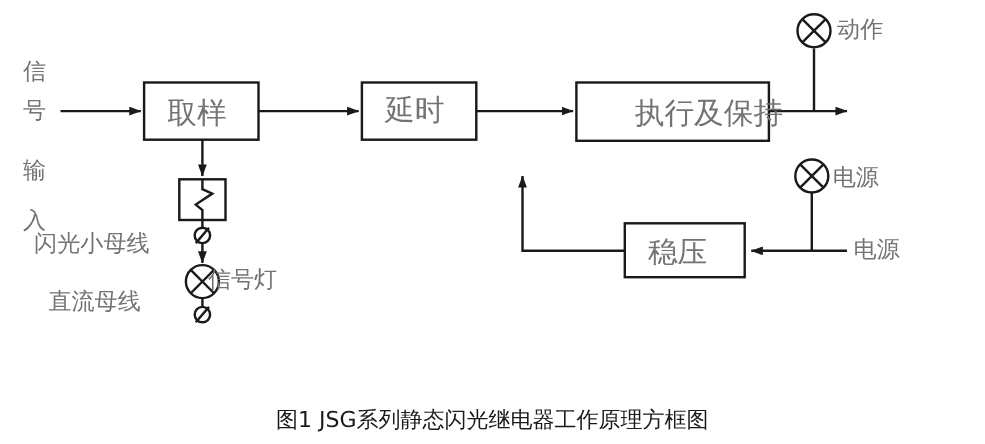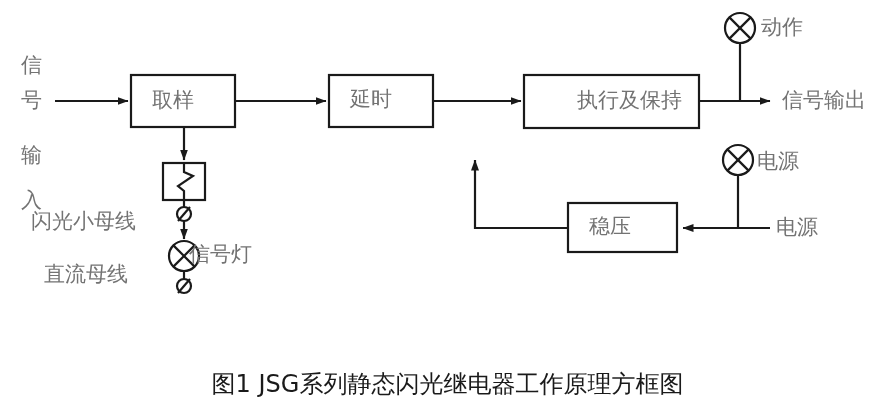--- a/index.html
+++ b/index.html
@@ -23,35 +23,35 @@
     height: 404px;
   }
   .dlabel {
     position: absolute;
     color: #737373;
     font-family: "DejaVu Sans", "Liberation Sans", sans-serif;
     white-space: nowrap;
     line-height: 1;
   }
   .box-label {
-    font-size: 21px;
+    font-size: 27px;
   }
   .side-label {
     font-size: 21px;
   }
   .vchar {
     font-size: 21px;
   }
   .caption {
     position: absolute;
     left: 0;
     top: 368px;
     width: 895px;
     text-align: center;
-    font-size: 24px;
+    font-size: 20px;
     color: #1a1a1a;
     font-family: "DejaVu Sans", "Liberation Sans", sans-serif;
     white-space: nowrap;
   }
 </style>
 </head>
 <body>
 
 <div id="page">
 
@@ -127,18 +127,17 @@
   <div class="dlabel vchar" style="left:21px; top:145px;">输</div>
   <div class="dlabel vchar" style="left:21px; top:190px;">入</div>
 
   <div class="dlabel side-label" style="left:31px; top:211px;">闪光小母线</div>
   <div class="dlabel side-label" style="left:44px; top:264px;">直流母线</div>
 
   <div class="dlabel side-label" style="left:189px; top:244px;">信号灯</div>
   <div class="dlabel side-label" style="left:761px; top:17px;">动作</div>
   <div class="dlabel side-label" style="left:757px; top:151px;">电源</div>
 
-  <div class="dlabel side-label" style="left:782px; top:90px;">信号输出</div>
   <div class="dlabel side-label" style="left:776px; top:217px;">电源</div>
 
   <div class="caption">图1  JSG系列静态闪光继电器工作原理方框图</div>
 
 </div>
 
 </body></html>

